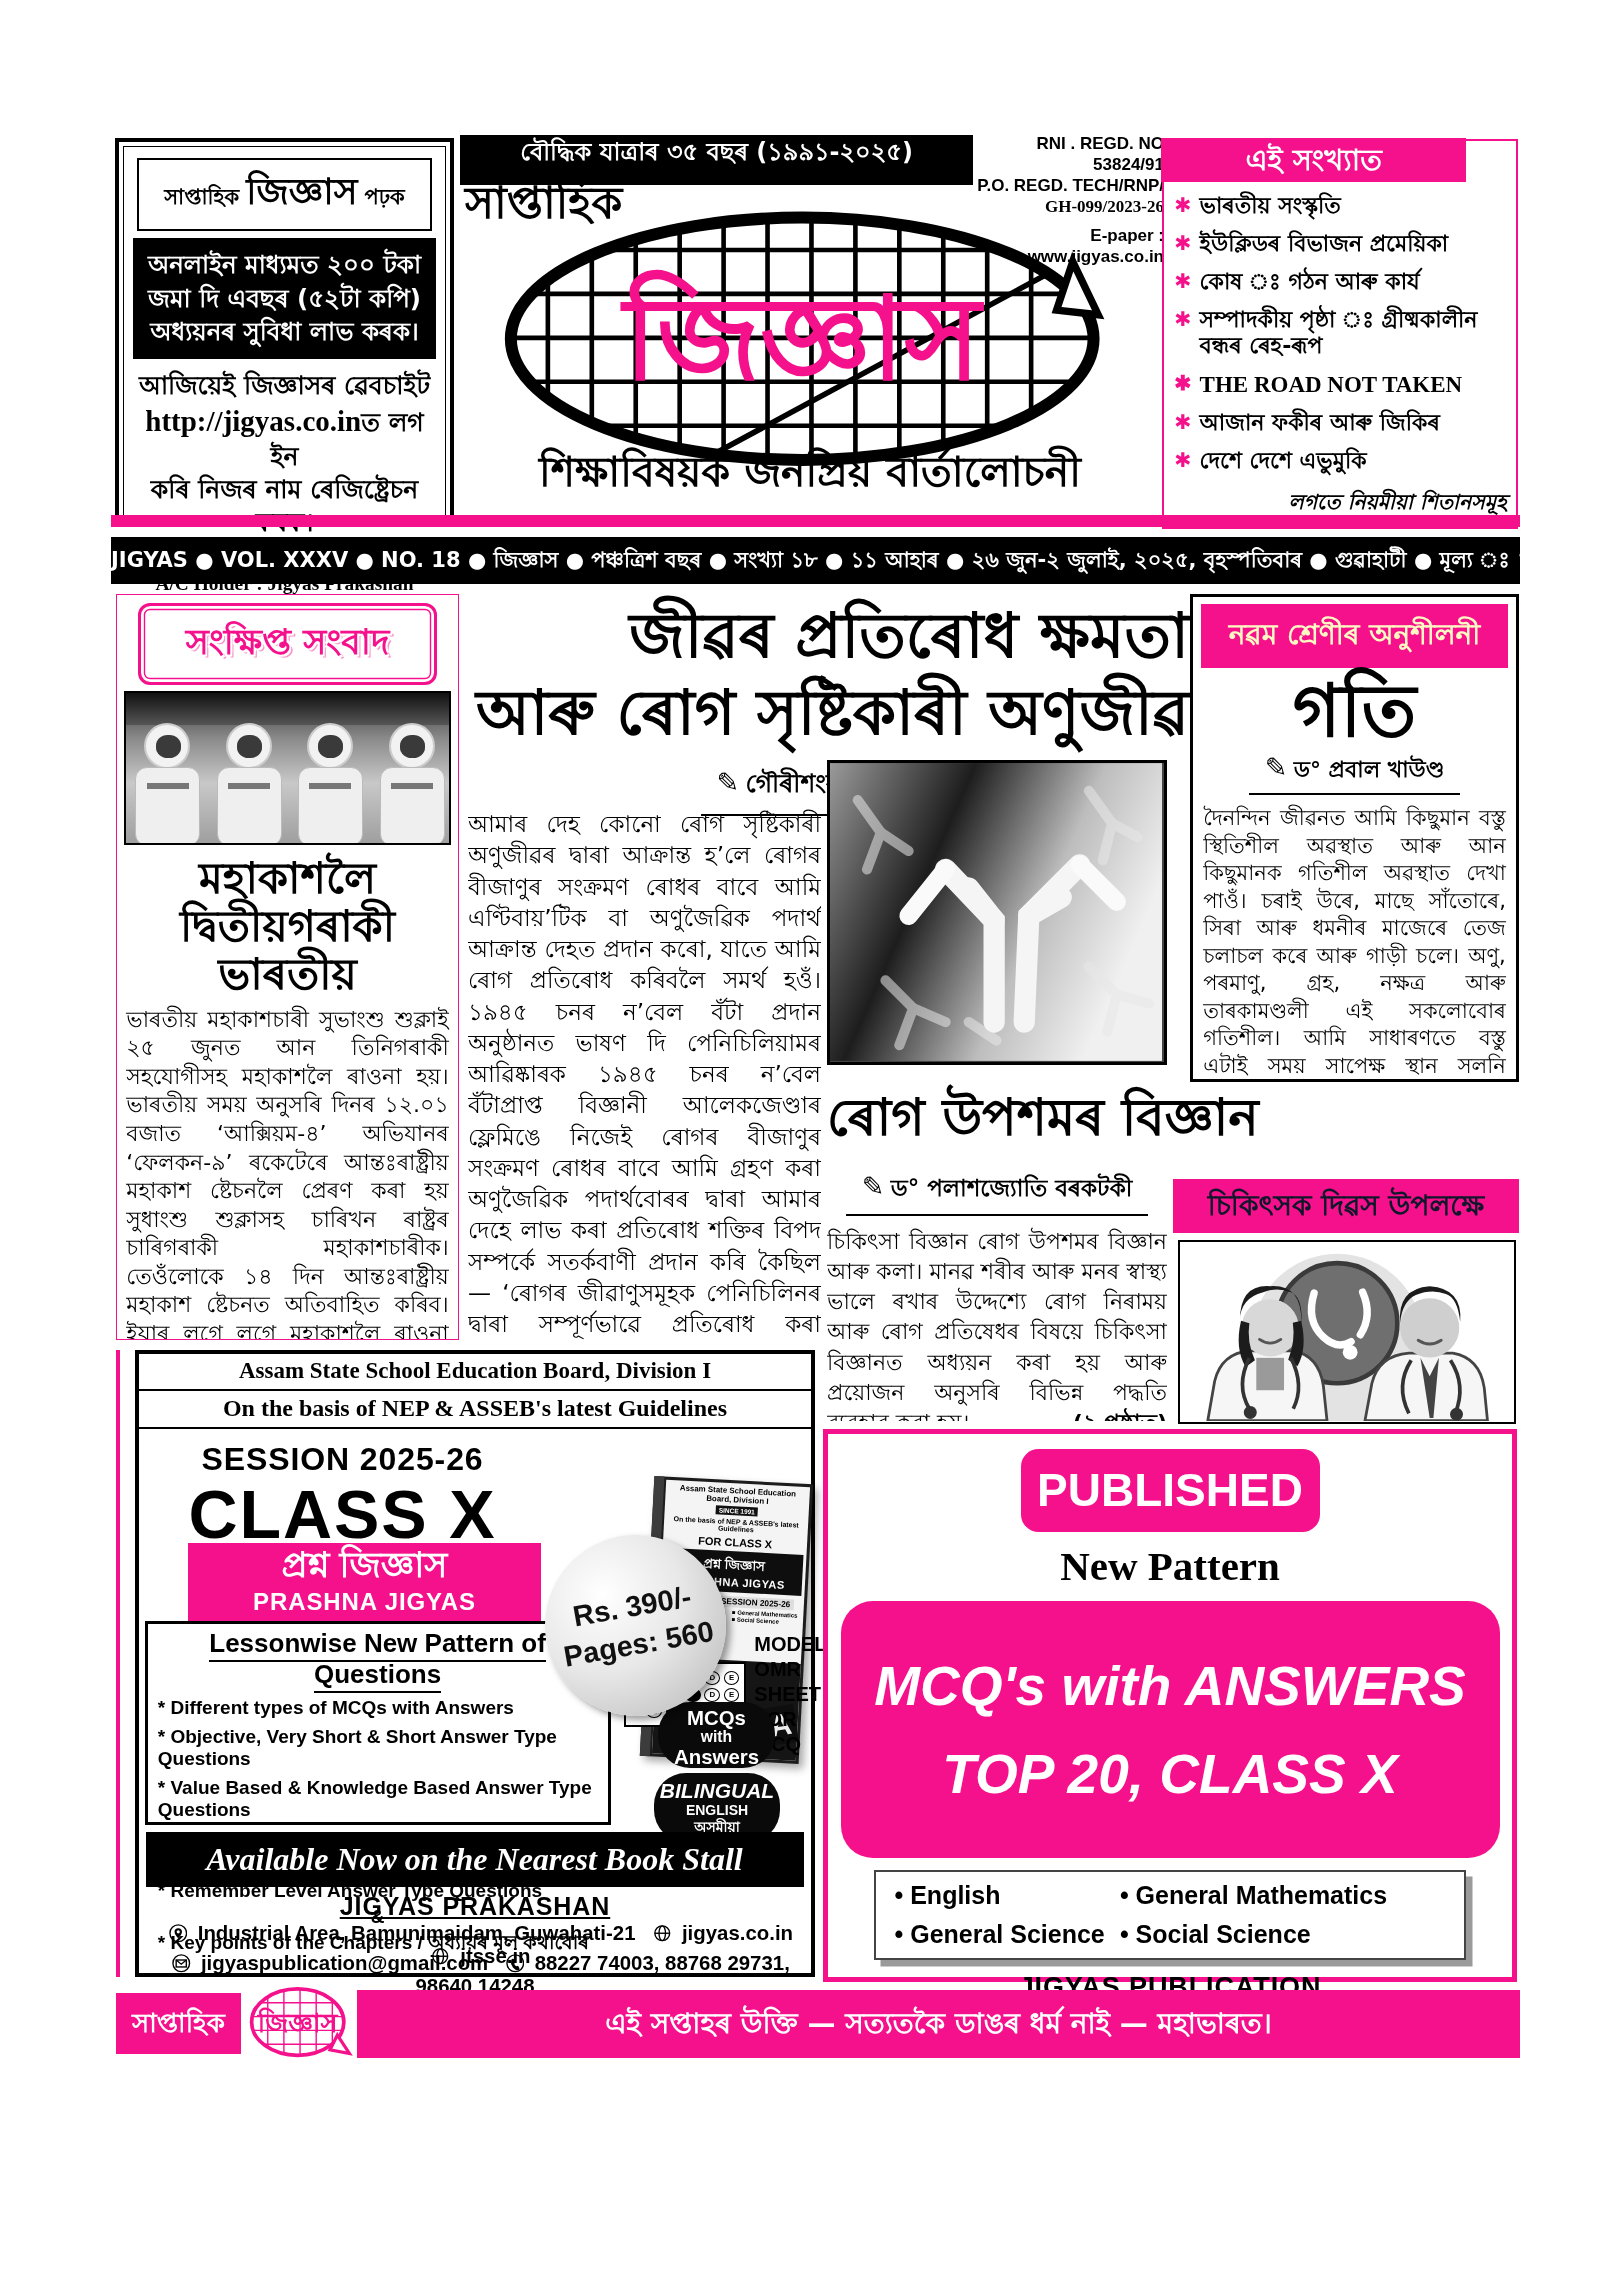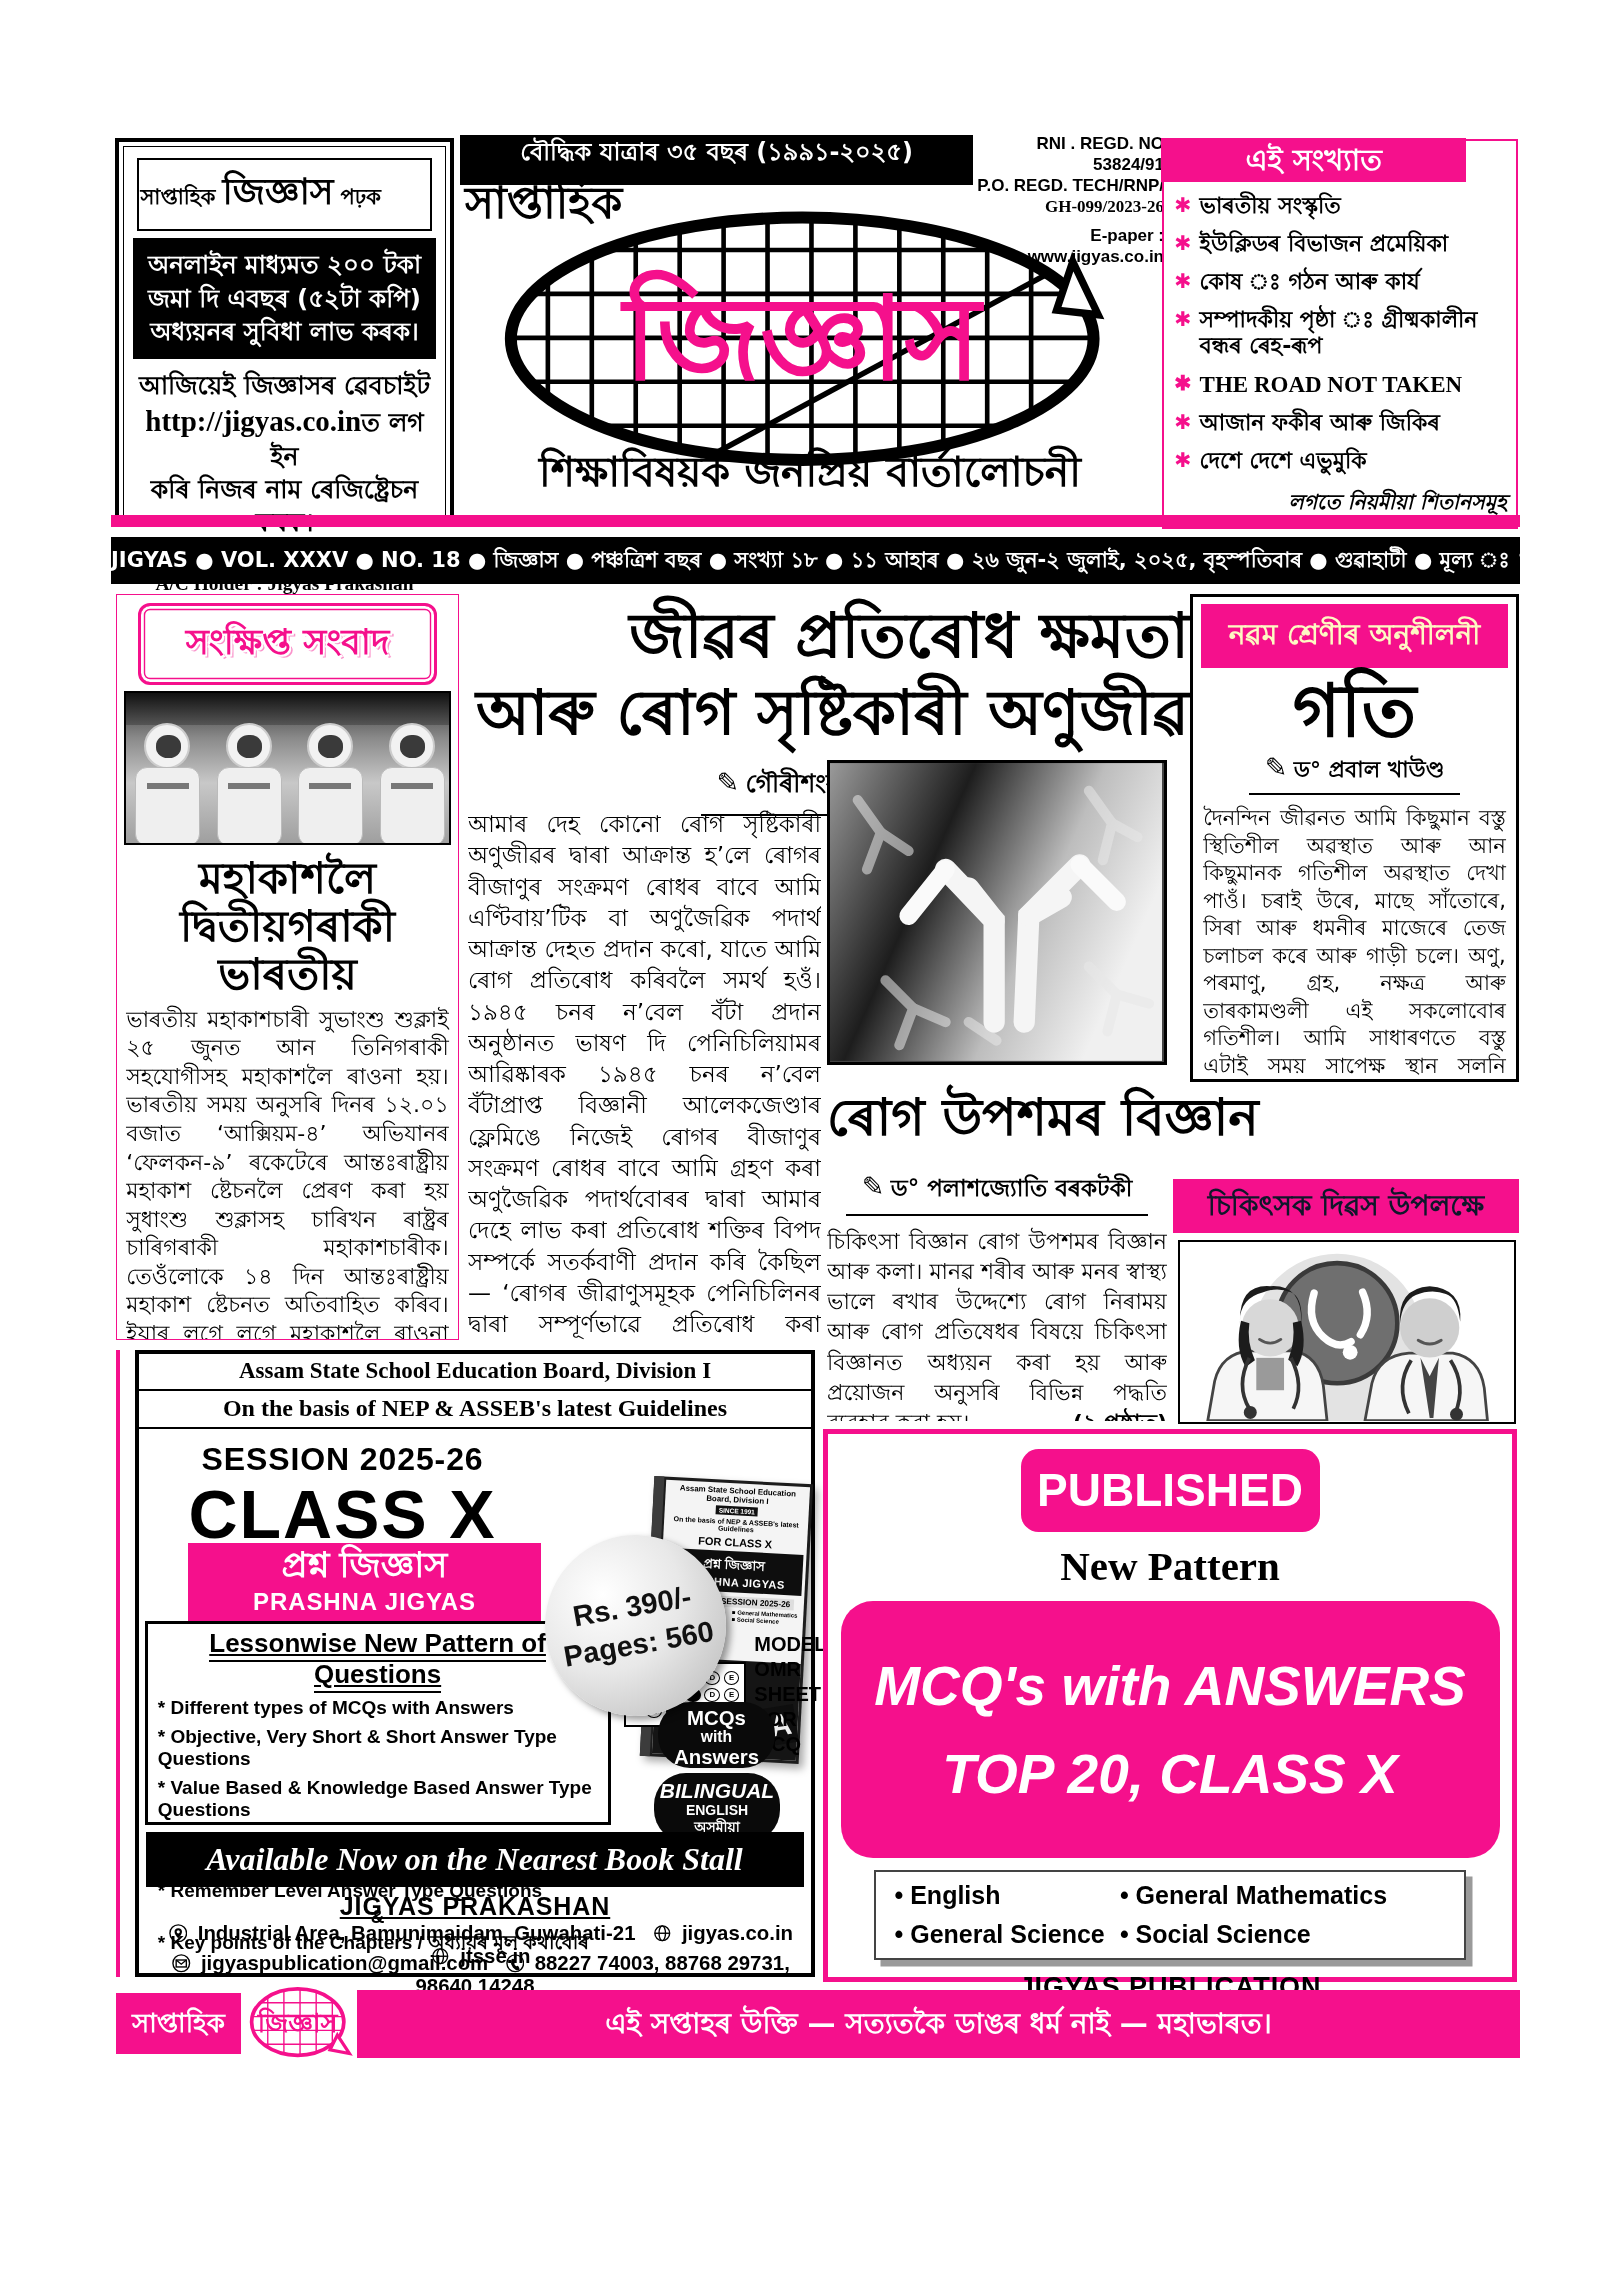--- a/index.html
+++ b/index.html
@@ -10,21 +10,21 @@
   html,body{background:#fff;}
   body{font-family:"DejaVu Sans",sans-serif;color:var(--ink);}
   .page{position:relative;width:1624px;height:2295px;background:#fff;overflow:hidden;}
   .abs{position:absolute;}
   .sans{font-family:"Liberation Sans","DejaVu Sans",sans-serif;}
   .serif{font-family:"Liberation Serif","DejaVu Serif",serif;}
 
   
   .sub-box{left:115px;top:138px;width:339px;height:388px;border:4.6px solid #000;}
   .sub-inner{position:absolute;inset:3.7px;border:1.9px solid #000;padding:9.3px 8.3px 0;}
-  .sub-title{border:2.8px solid #000;margin:1.9px 4.6px 6.5px;padding:4.6px 1.9px;text-align:left;white-space:nowrap;overflow:hidden;}
+  .sub-title{border:2.8px solid #000;margin:1.9px 4.6px 6.5px;padding:4.6px 1.9px;text-align:center;white-space:nowrap;overflow:hidden;}
   .sub-title .t1{font-size:21px;font-weight:bold;}
   .sub-title .t2{font-size:36px;font-weight:bold;margin:0 4.6px;}
   .sub-title .t3{font-size:21px;font-weight:bold;}
   .sub-offer{background:#000;color:#fff;font-size:24.5px;font-weight:bold;line-height:1.38;text-align:center;padding:10.2px 5.6px;margin:0 0.9px;}
   .sub-register{margin-top:9.3px;text-align:center;font-size:25px;font-weight:bold;line-height:1.32;}
   .sub-register .url{font-family:"Liberation Serif",serif;font-size:29px;}
   .sub-bank{margin-top:8.3px;text-align:center;font-family:"Liberation Serif",serif;font-weight:bold;font-size:19.4px;line-height:1.28;}
 
   
   .mast-banner{left:460px;top:135px;width:513px;height:50px;background:#000;color:#fff;
@@ -125,21 +125,21 @@
   .book .qa{position:absolute;right:4.6px;bottom:14px;font-size:30px;font-weight:900;color:#eee;
     background:#0e0e0e;padding:1.9px 4.6px;transform:rotate(-12deg);}
   .book .dark{position:absolute;left:12px;right:2.8px;bottom:2.8px;height:97px;background:#151515;}
   .price-circle{position:absolute;left:406px;top:181px;width:181px;height:181px;border-radius:50%;
     background:radial-gradient(circle at 35% 30%,#ffffff 0%,#e8e8e8 45%,#b5b5b5 100%);
     box-shadow:3.7px 4.6px 7.4px rgba(0,0,0,.4);transform:rotate(-10deg);
     display:flex;flex-direction:column;align-items:center;justify-content:center;z-index:3;}
   .price-circle div{font-size:29px;font-weight:900;color:#111;line-height:1.3;}
   .features-box{position:absolute;left:5.6px;top:267px;width:466px;height:204px;border:3.7px solid #000;padding:3.7px 10.2px 0;}
   .features-title{text-align:center;font-size:26px;font-weight:900;margin-bottom:2.8px;}
-  .features-title span{border-bottom:2.3px solid #000;padding-bottom:2.8px;text-decoration:underline;}
+  .features-title span{border-bottom:2.3px solid #000;padding-bottom:2.8px;}
   .feat{font-size:19px;font-weight:bold;margin-top:7.4px;line-height:1.15;}
   .feat.amp{text-align:center;margin-top:4.6px;}
   .omr-wrap{position:absolute;left:485px;top:278px;width:187px;display:flex;align-items:center;gap:8.3px;}
   .omr-grid{border:2.3px solid #000;padding:3.7px 4.6px;background:#fff;}
   .omr-row{display:flex;align-items:center;margin:2.8px 0;}
   .omr-row .n{font-size:12px;font-weight:bold;width:12px;}
   .bub{width:15.7px;height:14px;border:1.4px solid #000;border-radius:50%;margin-left:3.7px;
     font-size:7.9px;font-weight:bold;display:flex;align-items:center;justify-content:center;}
   .bub.fill{background:#000;color:#000;}
   .omr-label{font-size:20px;font-weight:900;line-height:1.25;}

